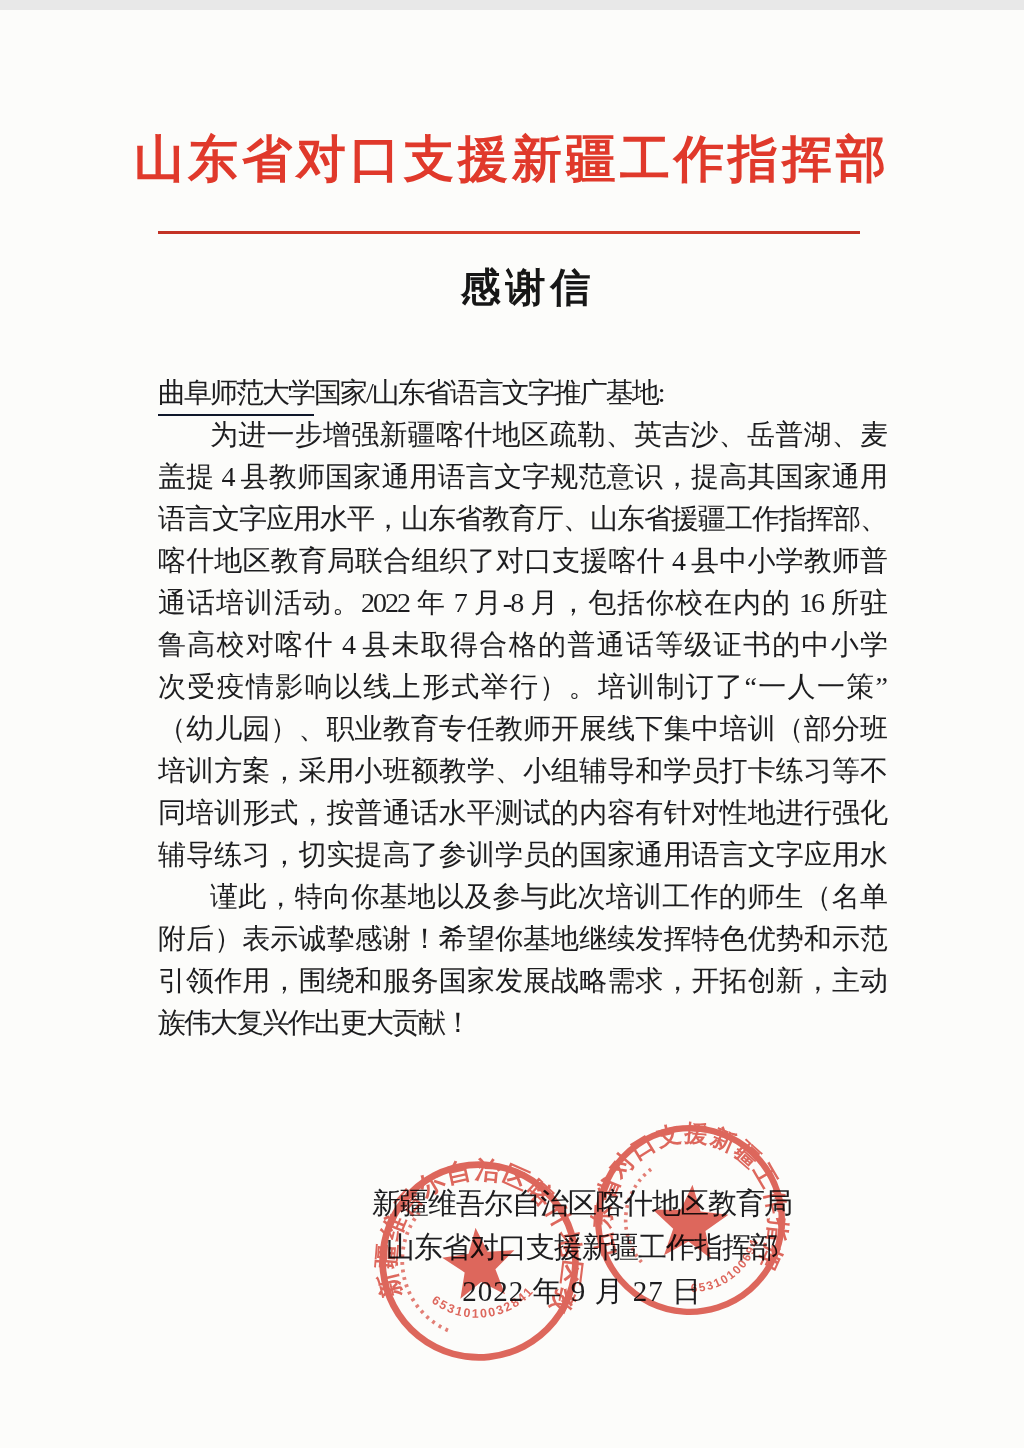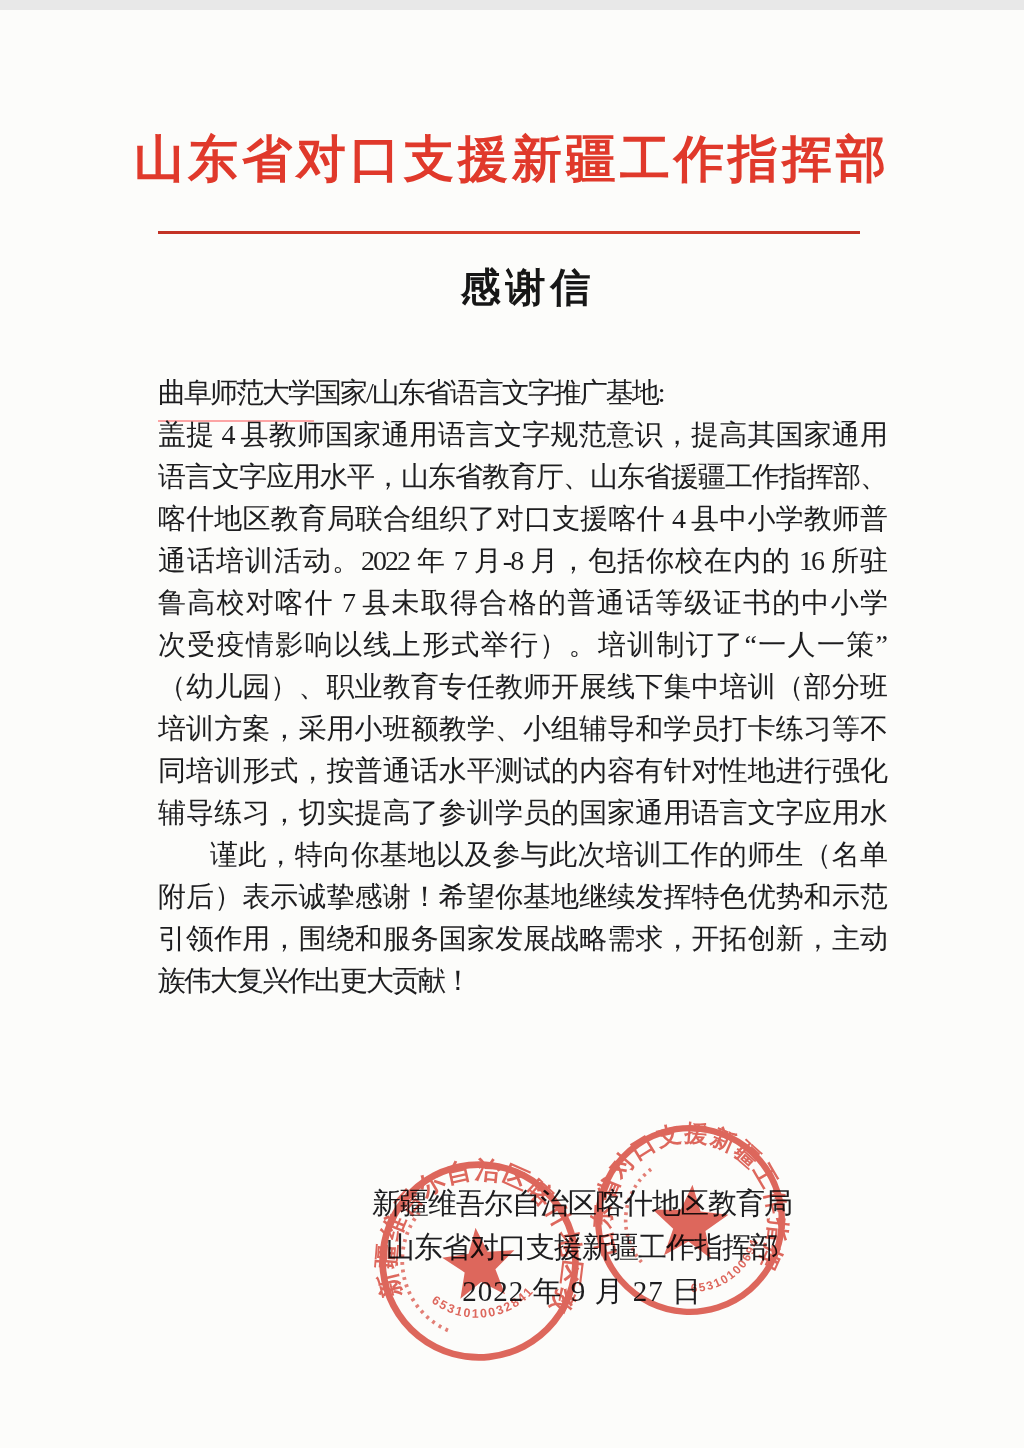--- a/index.html
+++ b/index.html
@@ -38,22 +38,22 @@
   
   .body-block{
     position:absolute;top:362px;left:158px;width:728px;
     font-size:28px;
     letter-spacing:-2px;
   }
   .salutation{
     height:42px;line-height:42px;white-space:nowrap;
   }
   .uline{
-    border-bottom:2px solid #fca5a5;
-    padding-bottom:12px;
+    border-bottom:2px solid #0f172a;
+    padding-bottom:6px;
   }
   .bline{
     height:42px;line-height:42px;
     text-align:justify;
     text-align-last:justify;
     white-space:nowrap;
   }
   .bline.indent{padding-left:52px;}
   .bline.lastline{text-align-last:left;}
   
@@ -88,25 +88,26 @@
 
   <div class="header-rule"></div>
 
   <div class="letter-title">感谢信</div>
 
   <div class="body-block">
     <div class="salutation">
       <span class="uline">曲阜师范大学</span><span>国家/山东省语言文字推广基地:</span>
     </div>
     <div>
+        <div class="bline indent">为进一步增强新疆喀什地区疏勒、英吉沙、岳普湖、麦</div>
         <div class="bline">盖提 4 县教师国家通用语言文字规范意识，提高其国家通用</div>
         <div class="bline">语言文字应用水平，山东省教育厅、山东省援疆工作指挥部、</div>
         <div class="bline">喀什地区教育局联合组织了对口支援喀什 4 县中小学教师普</div>
         <div class="bline">通话培训活动。2022 年 7 月-8 月，包括你校在内的 16 所驻</div>
-        <div class="bline">鲁高校对喀什 7 县未取得合格的普通话等级证书的中小学</div>
+        <div class="bline">鲁高校对喀什 4 县未取得合格的普通话等级证书的中小学</div>
         <div class="bline">次受疫情影响以线上形式举行）。培训制订了“一人一策”</div>
         <div class="bline">（幼儿园）、职业教育专任教师开展线下集中培训（部分班</div>
         <div class="bline">培训方案，采用小班额教学、小组辅导和学员打卡练习等不</div>
         <div class="bline">同培训形式，按普通话水平测试的内容有针对性地进行强化</div>
         <div class="bline">辅导练习，切实提高了参训学员的国家通用语言文字应用水</div>
       </div>
     <div>
         <div class="bline indent">谨此，特向你基地以及参与此次培训工作的师生（名单</div>
         <div class="bline">附后）表示诚挚感谢！希望你基地继续发挥特色优势和示范</div>
         <div class="bline">引领作用，围绕和服务国家发展战略需求，开拓创新，主动</div>

